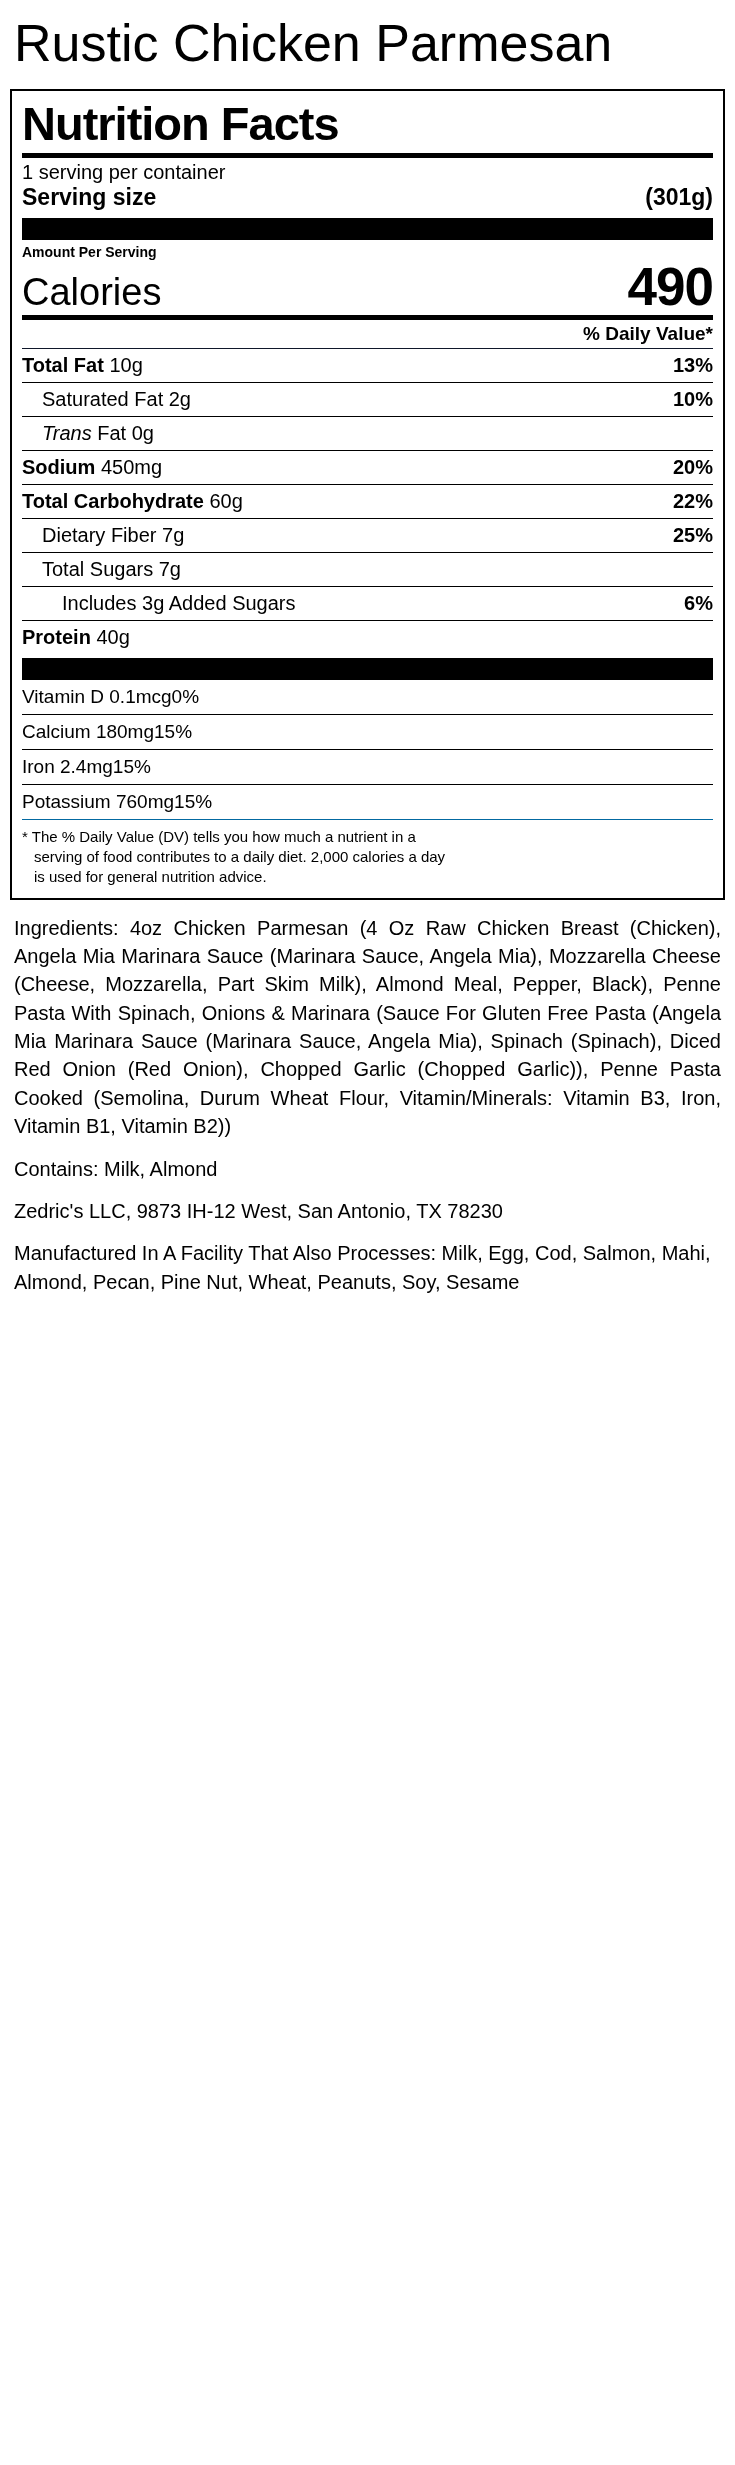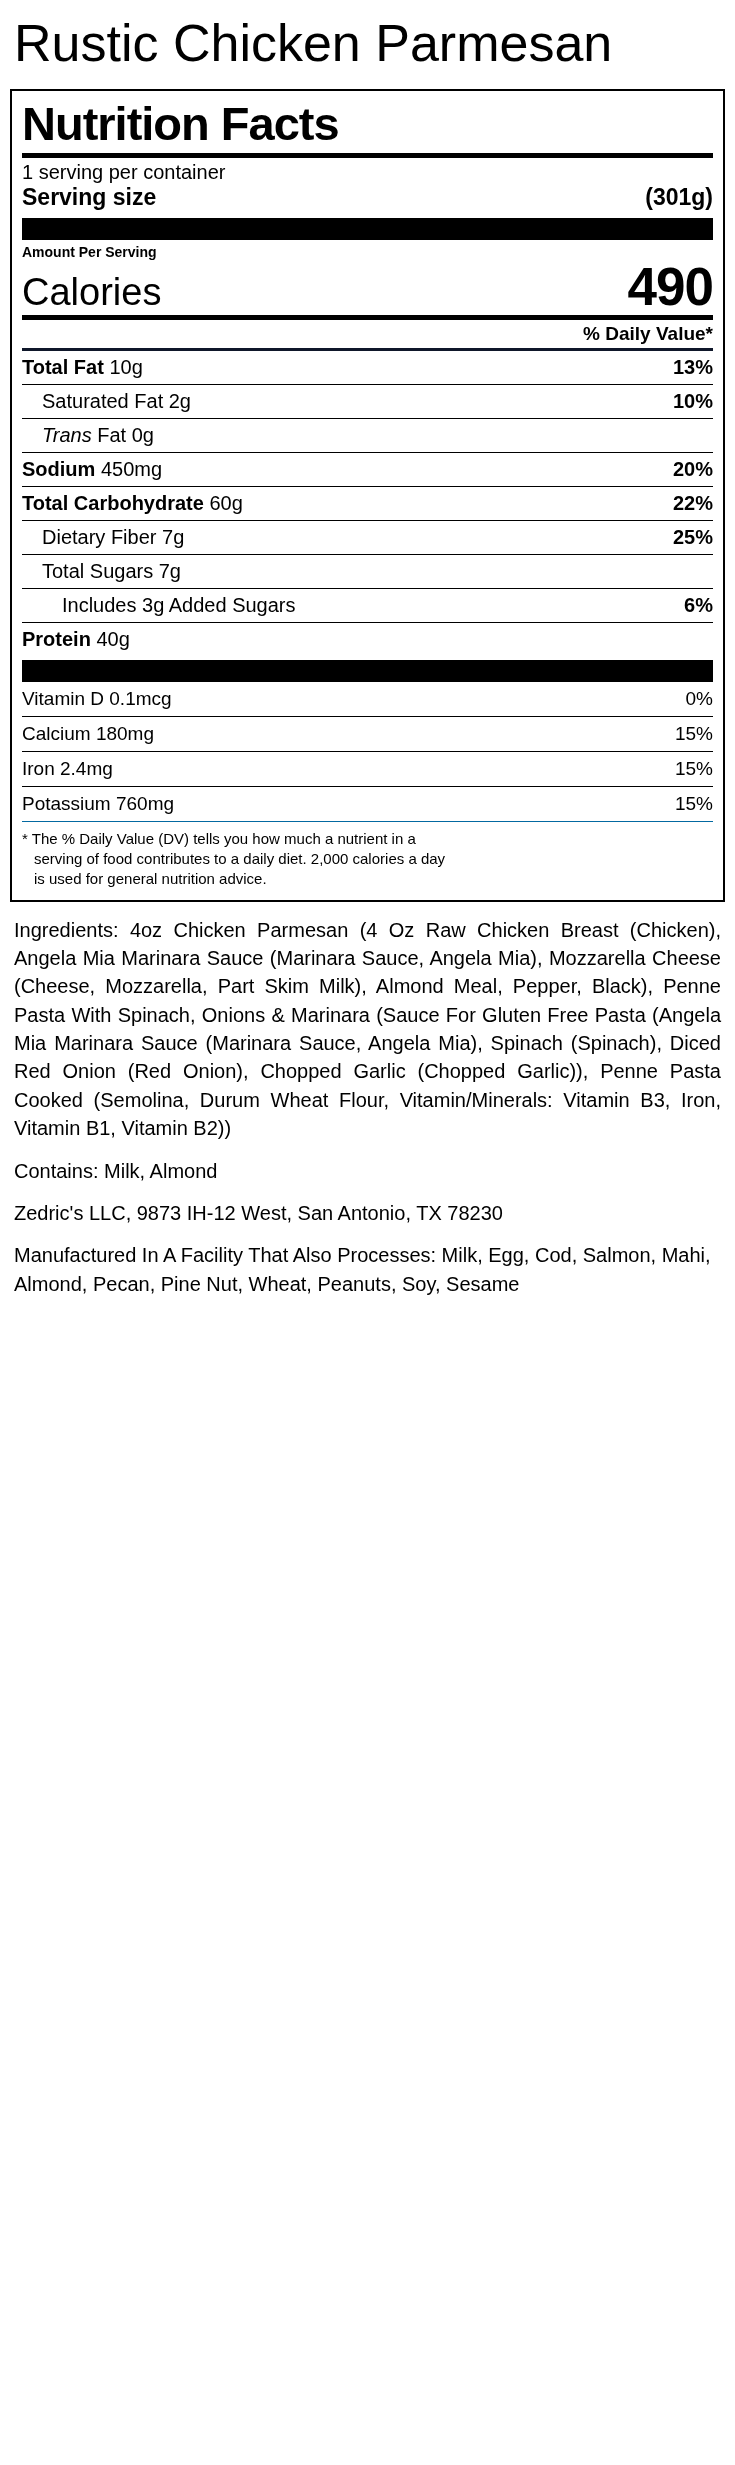--- a/index.html
+++ b/index.html
@@ -87,31 +87,31 @@
   }
 
   .nf-row {
     display: flex;
     justify-content: space-between;
     align-items: baseline;
     font-size: 20px;
     padding: 5px 0 5px 0;
     border-top: 1px solid #000;
   }
-  .nf-row.first { border-top: 3px solid #0f172a; }
+  .nf-row.first { border-top: 1px solid #0f172a; }
   .nf-row .label { flex: 1 1 auto; }
   .nf-row .pct { font-weight: bold; white-space: nowrap; padding-left: 8px; }
   .nf-row .label b { font-weight: bold; }
   .indent-1 { padding-left: 20px; }
   .indent-2 { padding-left: 40px; }
   .italic { font-style: italic; }
 
   .vit-row {
     display: flex;
-    justify-content: space-between;
+    justify-content: flex-start;
     align-items: baseline;
     font-size: 19px;
     padding: 6px 0 6px 0;
     border-top: 1px solid #000;
   }
   .vit-row.no-top { border-top: none; }
 
   .footnote {
     font-size: 15px;
     line-height: 1.35;

